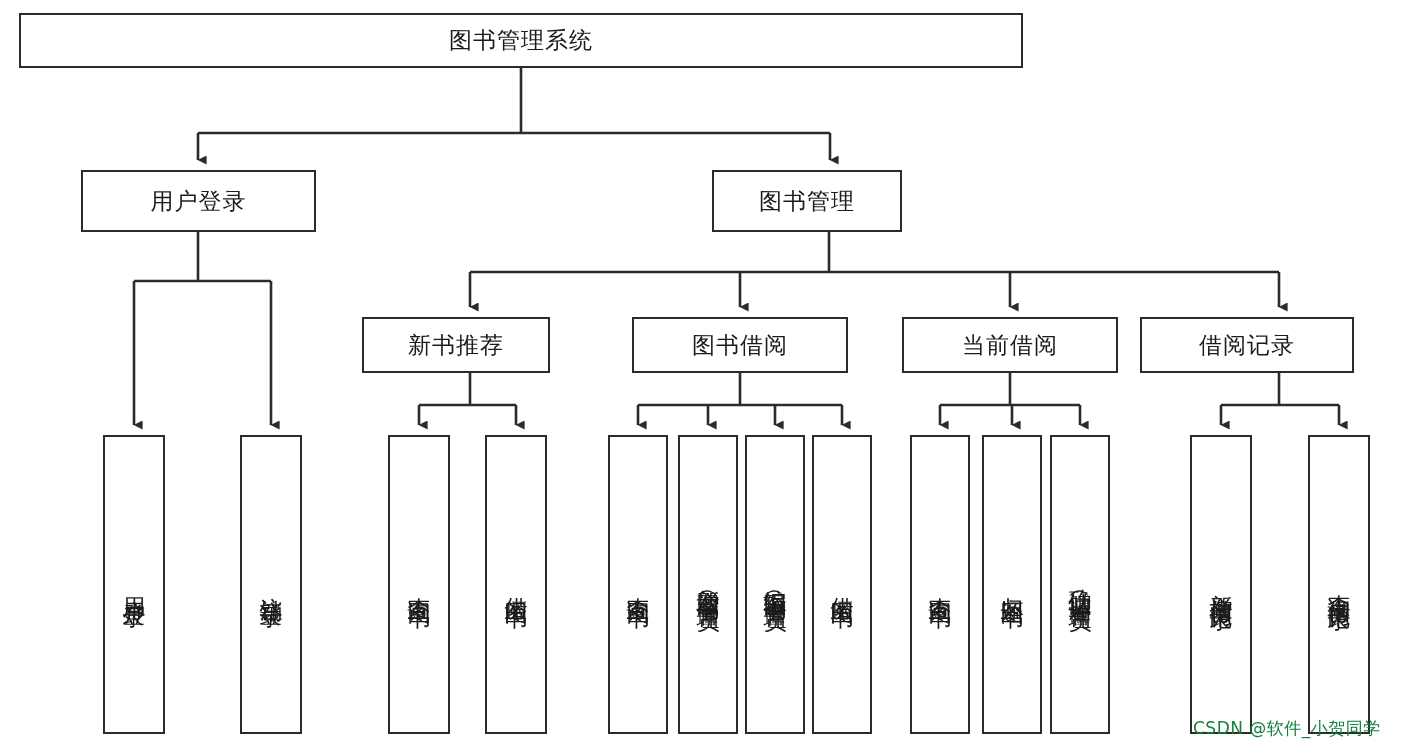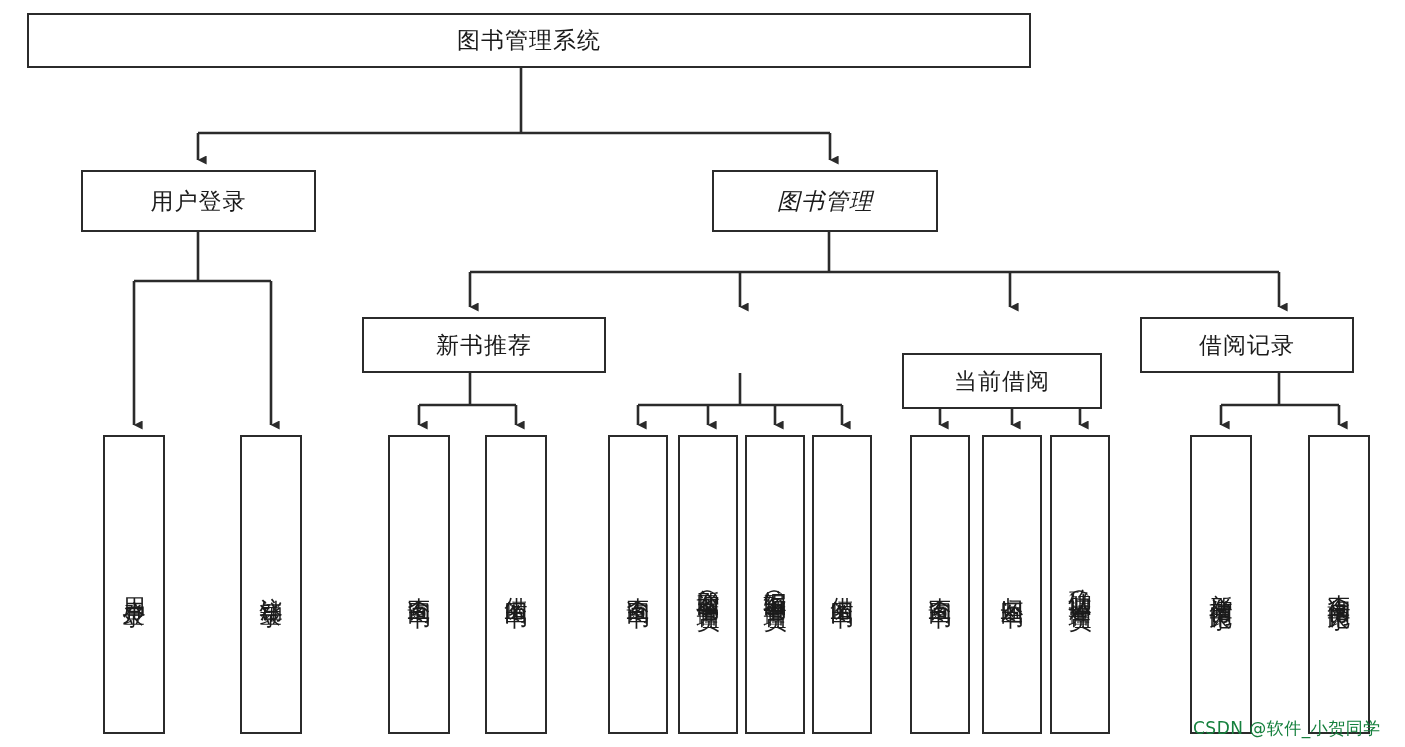--- a/index.html
+++ b/index.html
@@ -106,35 +106,38 @@
       <path d="M1012,405 L1012,425" marker-end="url(#arrow)"></path>
       <path d="M1080,405 L1080,425" marker-end="url(#arrow)"></path>
 
       <path d="M1279,373 L1279,405"></path>
       <path d="M1221,405 L1339,405"></path>
       <path d="M1221,405 L1221,425" marker-end="url(#arrow)"></path>
       <path d="M1339,405 L1339,425" marker-end="url(#arrow)"></path>
     </g>
   </svg>
 
-  <div class="node horiz" style="left:19px; top:13px; width:1004px; height:55px;margin-left:8px;">
+  <div class="node horiz" style="left:19px; top:13px; width:1004px; height:55px;">
     <span>图书管理系统</span>
   </div>
 
   <div class="node horiz" style="left:81px; top:170px; width:235px; height:62px;">
     <span>用户登录</span>
   </div>
-  <div class="node horiz" style="left:712px; top:170px; width:226px; height:62px;font-style:italic;">
+  <div class="node horiz" style="left:712px; top:170px; width:190px; height:62px;">
     <span>图书管理</span>
   </div>
 
-  <div class="node horiz" style="left:362px; top:317px; width:244px; height:56px;">
+  <div class="node horiz" style="left:362px; top:317px; width:188px; height:56px;">
     <span>新书推荐</span>
   </div>
-  <div class="node horiz" style="left:902px; top:317px; width:200px; height:56px;margin-top:36px;">
+  <div class="node horiz" style="left:632px; top:317px; width:216px; height:56px;">
+    <span>图书借阅</span>
+  </div>
+  <div class="node horiz" style="left:902px; top:317px; width:216px; height:56px;">
     <span>当前借阅</span>
   </div>
   <div class="node horiz" style="left:1140px; top:317px; width:214px; height:56px;">
     <span>借阅记录</span>
   </div>
 
   <div class="node vert" style="left:103px; top:435px; width:62px; height:299px;">
     <span class="vtext">用户登录</span>
   </div>
   <div class="node vert" style="left:240px; top:435px; width:62px; height:299px;">

